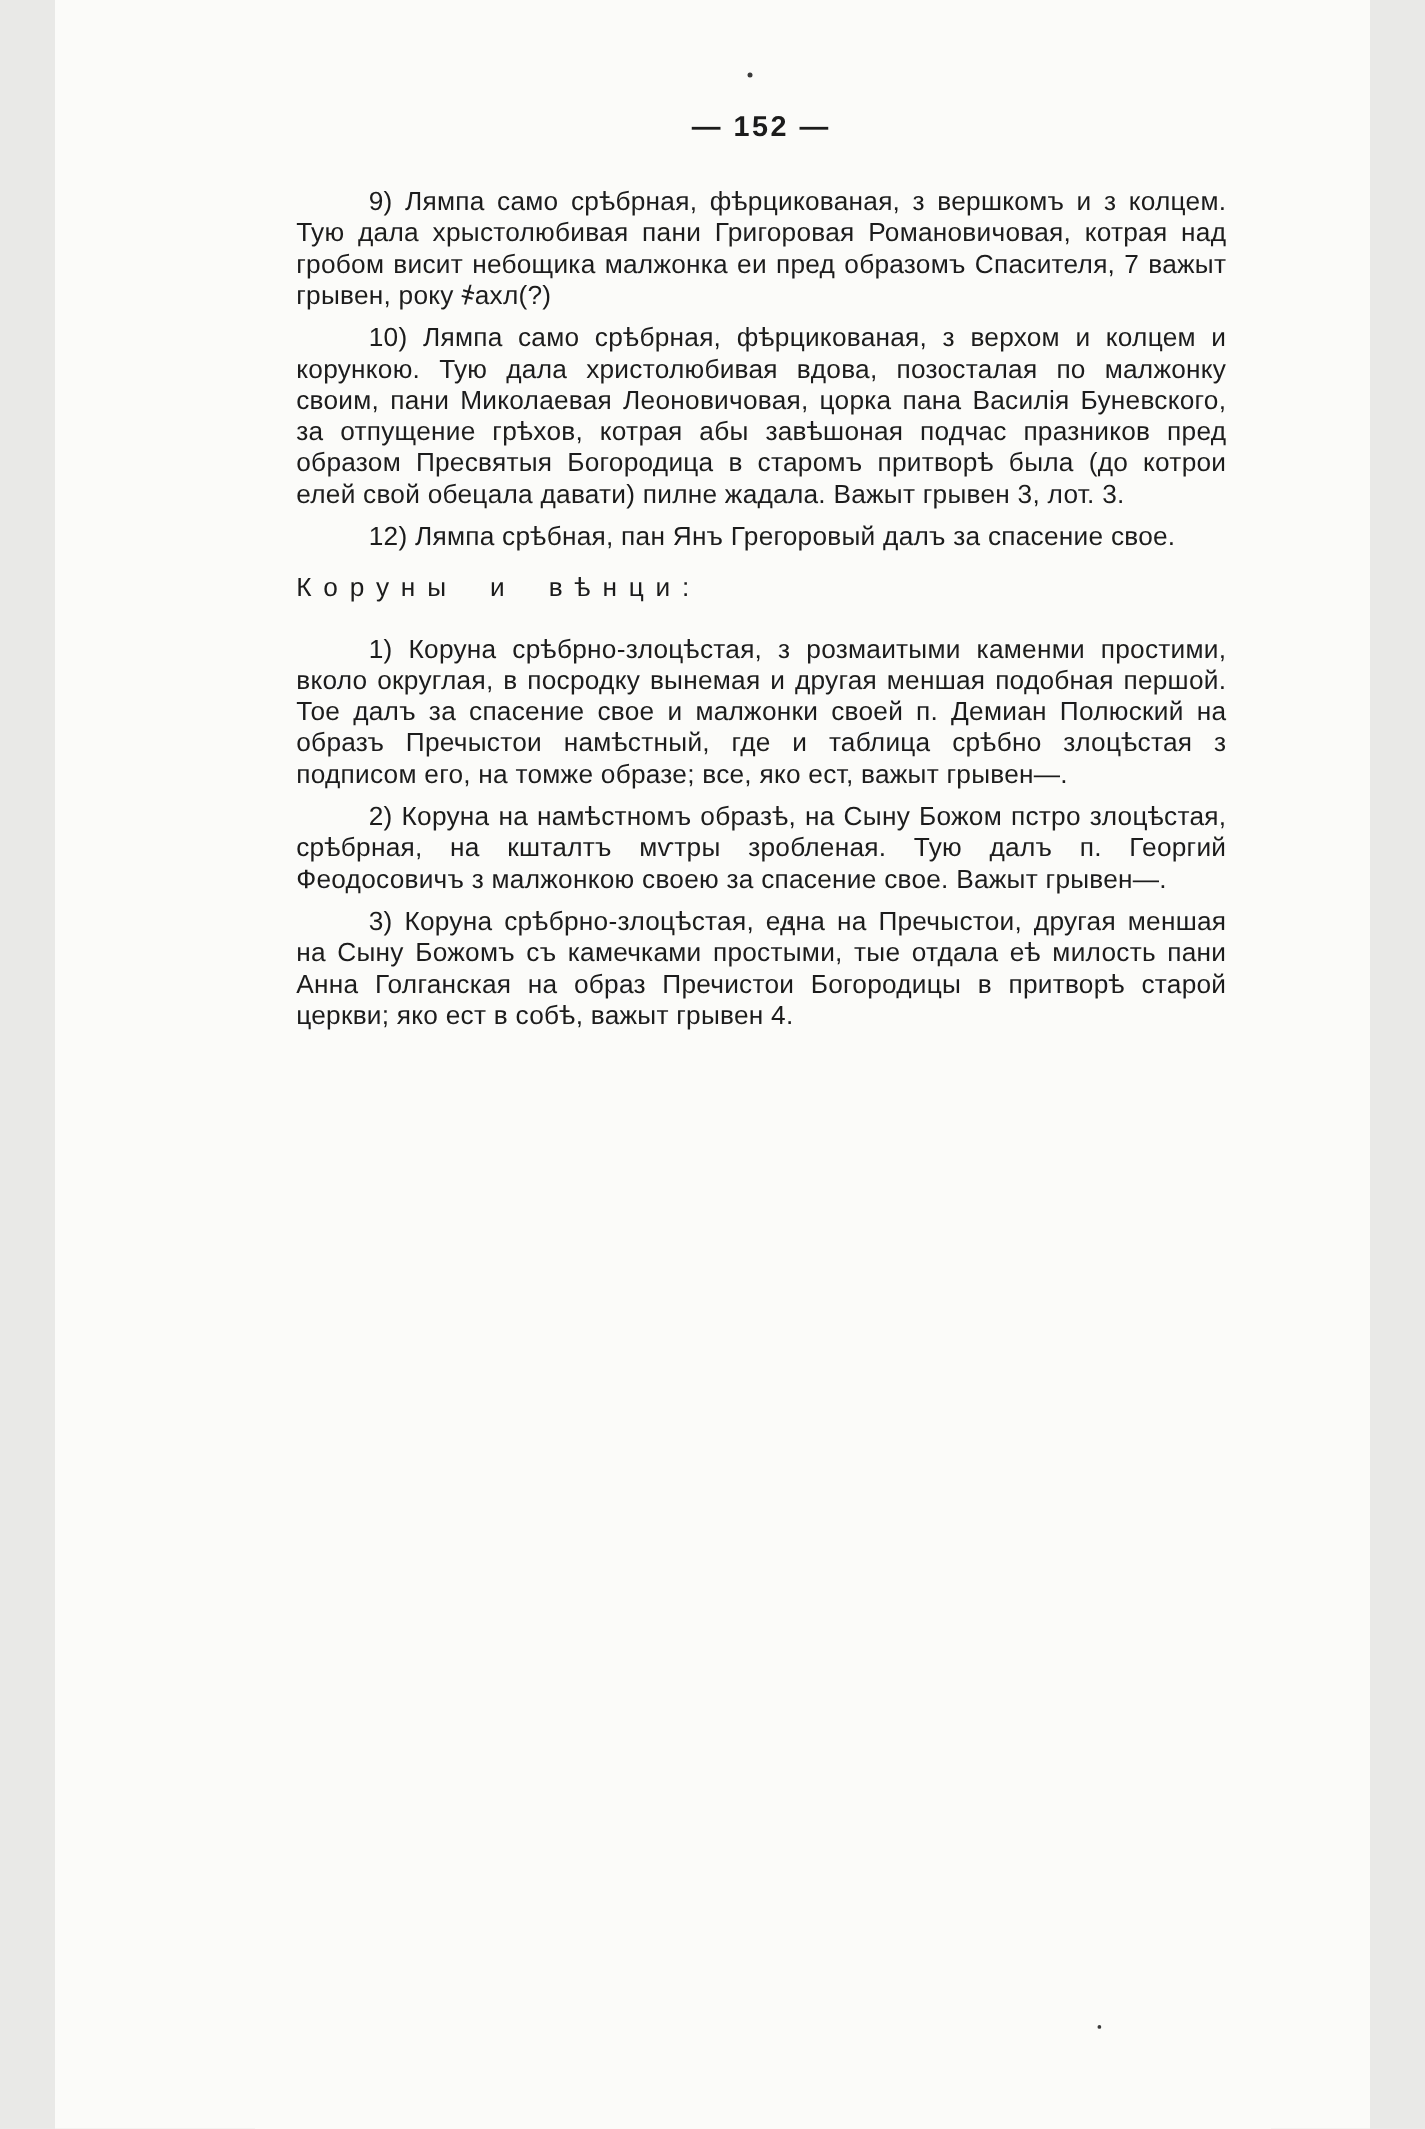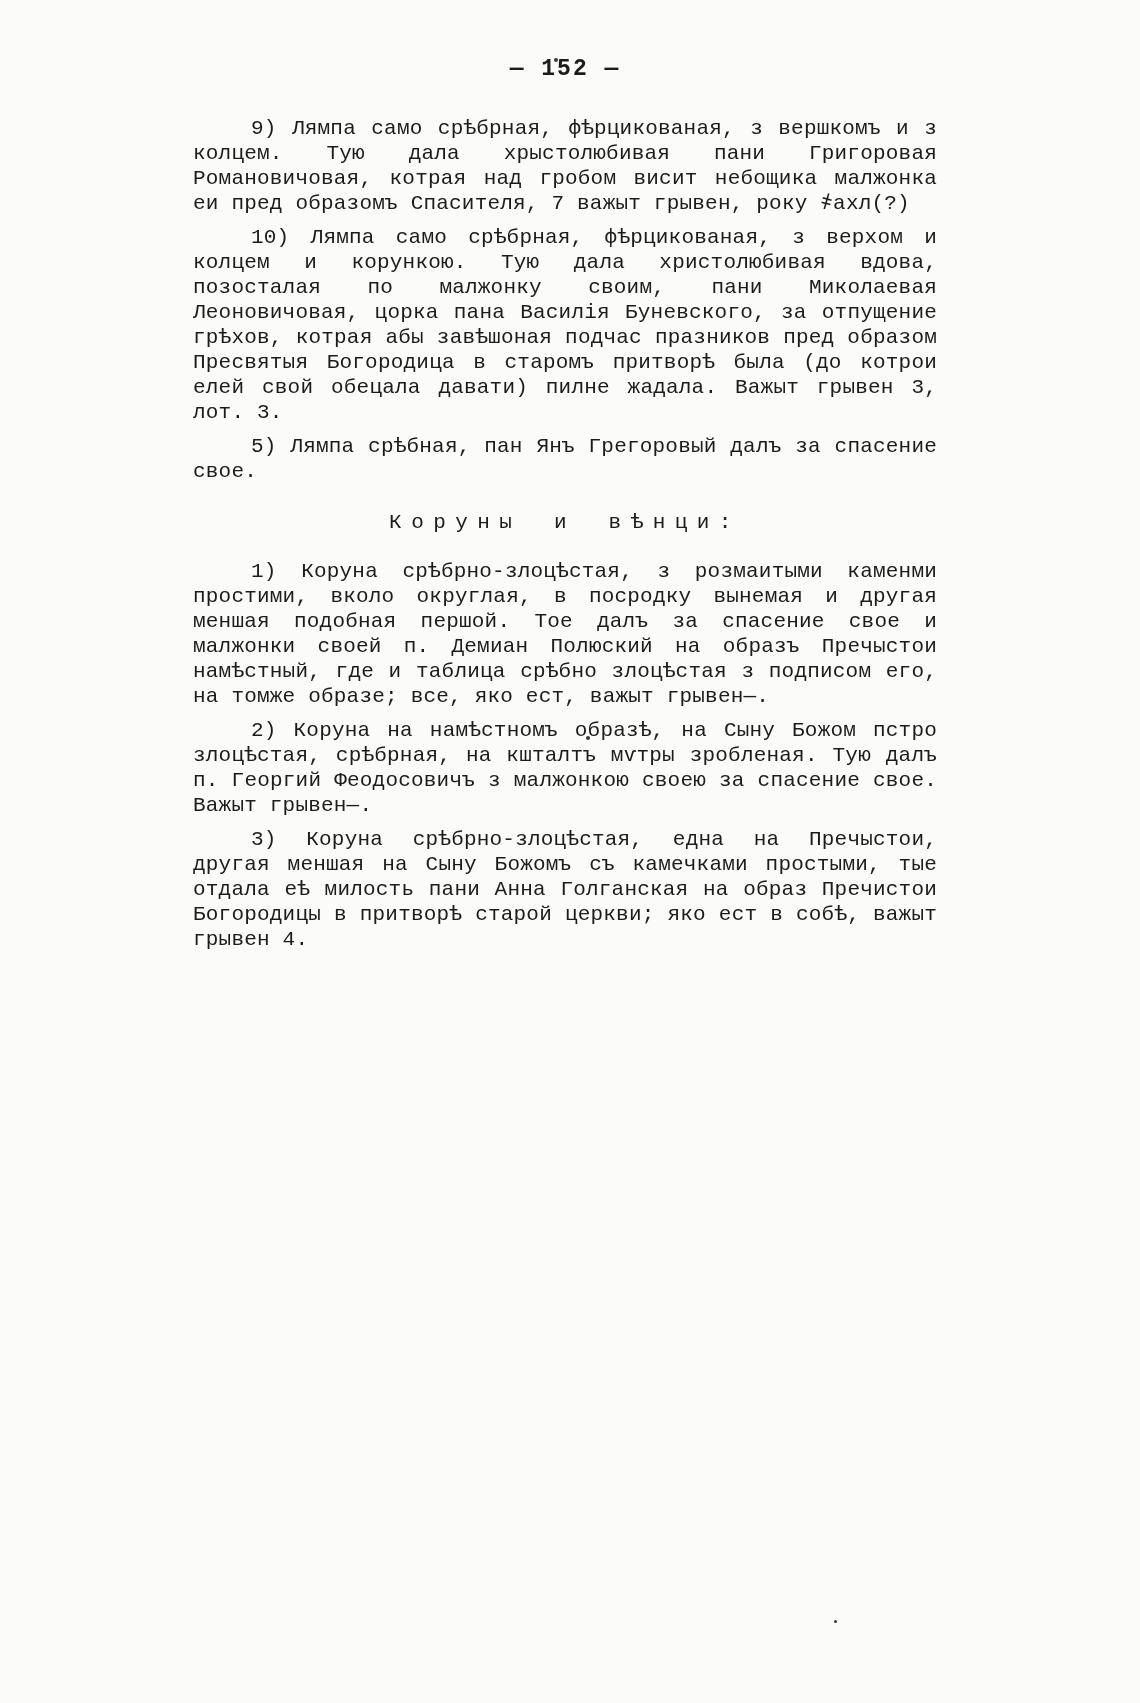--- a/index.html
+++ b/index.html
@@ -2,28 +2,28 @@
 <html><head>
 <meta charset="utf-8">
 <style>
   html, body {
     margin: 0;
     padding: 0;
     background: #e9e9e7;
   }
   .page {
     position: relative;
-    width: 1140px;
+    width: 1052px;
     height: 1703px;
     margin: 0 auto;
     background: #fbfbf9;
     color: #1c1c1c;
-    font-family: Liberation Mono, monospace;
+    font-family: Liberation Sans, sans-serif;
     box-sizing: border-box;
-    padding-top: 56px;
+    padding-top: 88px;
     overflow: hidden;
   }
   .page-number {
     width: 744px;
     margin: 0 auto 34px auto;
     padding-left: 193px;
     box-sizing: content-box;
     width: 744px;
     margin-left: 193px;
     text-align: center;
@@ -38,24 +38,23 @@
   }
   .para {
     margin: 0 0 9px 0;
     font-size: 21px;
     line-height: 25px;
     text-align: justify;
     text-indent: 58px;
     letter-spacing: 0.2px;
   }
   .section-heading {
-    margin: 26px 0 24px 0;
+    margin: 16px 0 24px 0;
     font-size: 21px;
     font-weight: normal;
-    text-align: center;
     letter-spacing: 0.45em;
     word-spacing: 0.5em;
     text-indent: 0;
   }
   .speck {
     position: absolute;
     width: 4px;
     height: 4px;
     border-radius: 50%;
     background: #3a3a3a;
@@ -75,21 +74,21 @@
 
   <div class="page-number">— 152 —</div>
 
   <div class="text-block">
 
     <p class="para">9) Лямпа само срѣбрная, фѣрцикованая, з вершкомъ и з колцем. Тую дала хрыстолюбивая пани Григоровая Романовичовая, котрая над гробом висит небощика малжонка еи пред образомъ Спасителя, 7 важыт грывен, року ҂ахл(?)</p>
 
     <p class="para">10) Лямпа само срѣбрная, фѣрцикованая, з верхом и колцем и корункою. Тую дала христолюбивая вдова, позосталая по малжонку своим, пани Миколаевая Леоновичовая, цорка пана Василія Буневского, за отпущение грѣхов, котрая абы завѣшоная подчас празников пред образом Пресвятыя Богородица в старомъ притворѣ была (до котрои елей свой обецала давати) пилне жадала. Важыт грывен 3, лот. 3.</p>
 
 
-    <p class="para">5) Лямпа срѣбная, пан Янъ Грегоровый далъ за спасение свое.</p>
+    <p class="para">12) Лямпа срѣбная, пан Янъ Грегоровый далъ за спасение свое.</p>
 
     <h2 class="para section-heading">Коруны и вѣнци:</h2>
 
     <p class="para">1) Коруна срѣбрно-злоцѣстая, з розмаитыми каменми простими, вколо округлая, в посродку вынемая и другая меншая подобная першой. Тое далъ за спасение свое и малжонки своей п. Демиан Полюский на образъ Пречыстои намѣстный, где и таблица срѣбно злоцѣстая з подписом его, на томже образе; все, яко ест, важыт грывен—.</p>
 
     <p class="para">2) Коруна на намѣстномъ образѣ, на Сыну Божом пстро злоцѣстая, срѣбрная, на кшталтъ мѵтры зробленая. Тую далъ п. Георгий Феодосовичъ з малжонкою своею за спасение свое. Важыт грывен—.</p>
 
     <p class="para">3) Коруна срѣбрно-злоцѣстая, една на Пречыстои, другая меншая на Сыну Божомъ съ камечками простыми, тые отдала еѣ милость пани Анна Голганская на образ Пречистои Богородицы в притворѣ старой церкви; яко ест в собѣ, важыт грывен 4.</p>
 
   </div>

